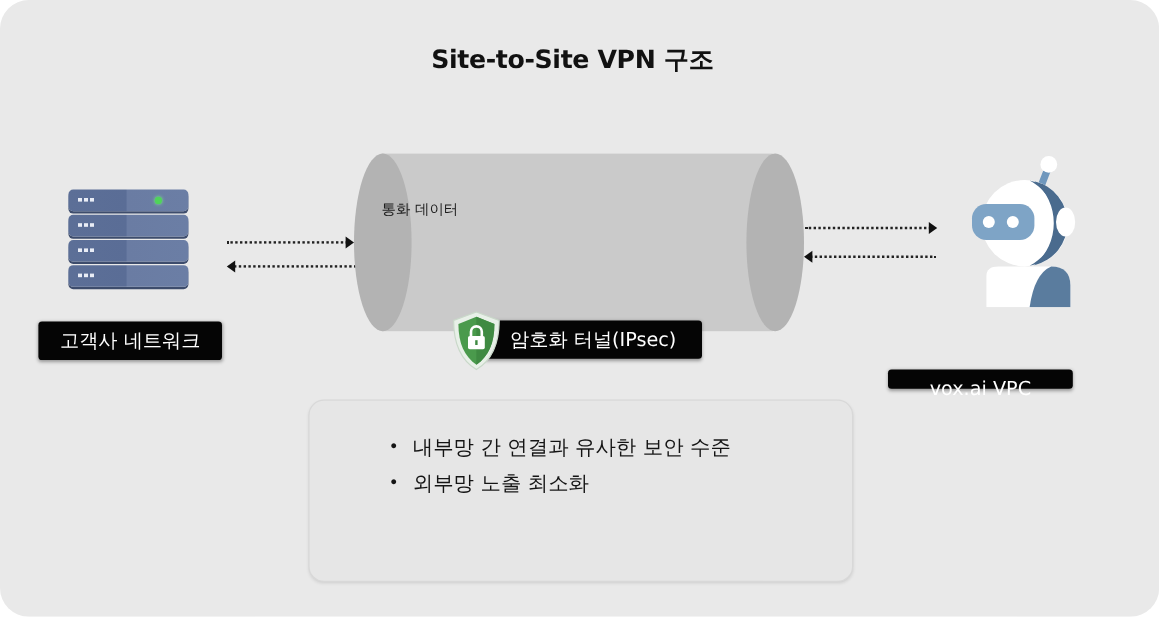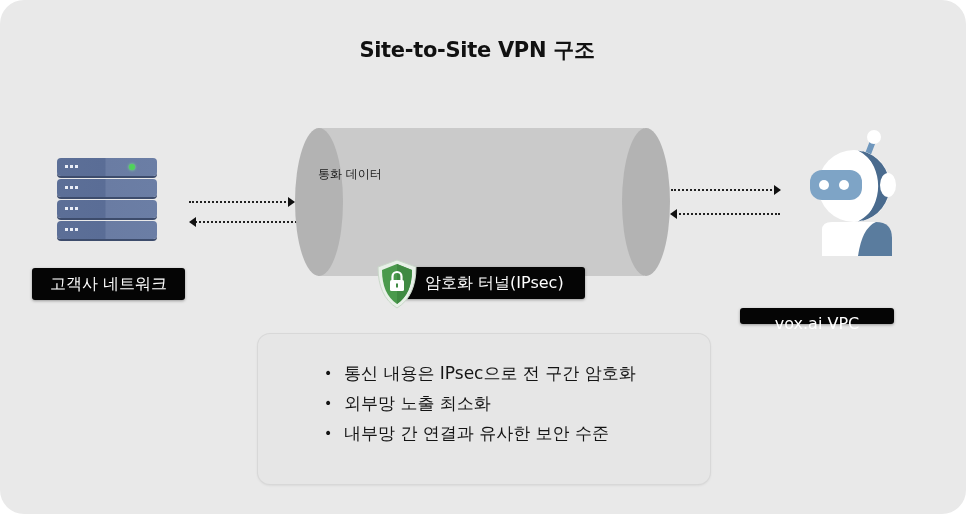--- a/index.html
+++ b/index.html
@@ -112,18 +112,17 @@
     <rect x="4" y="42" width="52" height="30" rx="12" fill="#7ea4c6"></rect>
     <circle cx="18" cy="57" r="5" fill="#ffffff"></circle>
     <circle cx="38" cy="57" r="5" fill="#ffffff"></circle>
     <path d="M16 128 V102 Q16 94 26 94 H70 Q86 94 86 110 V128 Z" fill="#ffffff"></path>
     <path d="M52 128 Q56 100 70 94 Q86 94 86 110 V128 Z" fill="#5a7c9e"></path>
   </svg>
   <div class="label-box lbl-vox">vox.ai VPC</div>
 
   <div class="summary">
     <ul>
-      <li>통신 내용은 IPsec으로 전 구간 암호화</li>
+      <li>내부망 간 연결과 유사한 보안 수준</li>
       <li>외부망 노출 최소화</li>
-      <li>내부망 간 연결과 유사한 보안 수준</li>
     </ul>
   </div>
 </div>
 
 </body></html>

